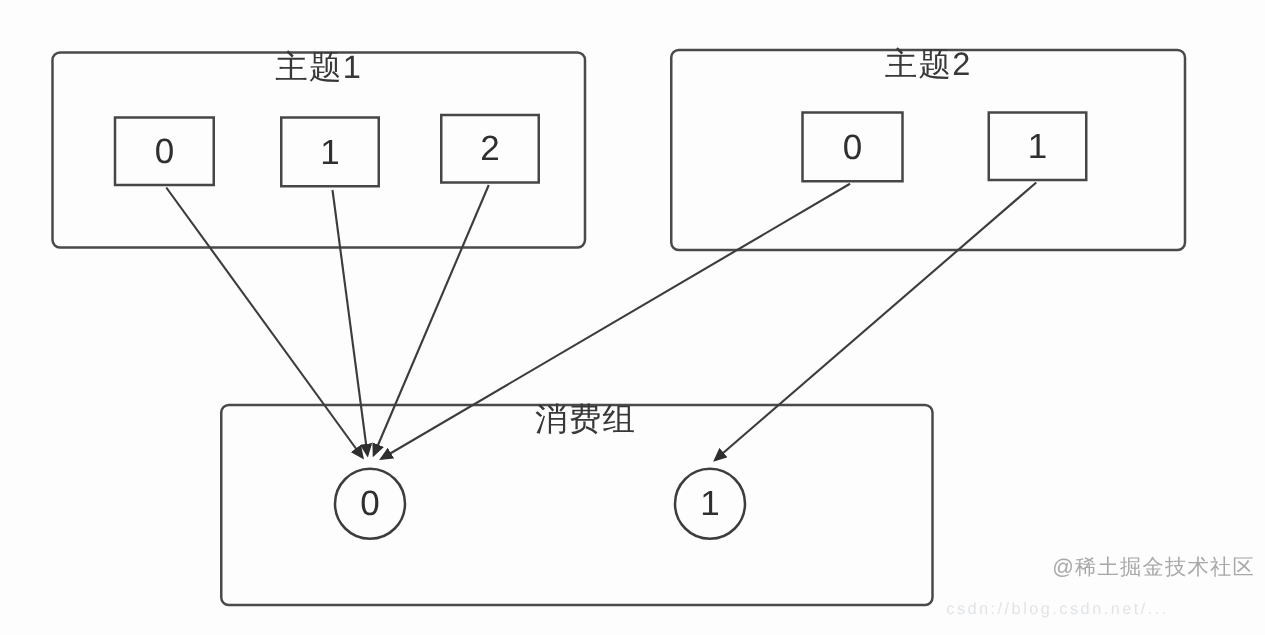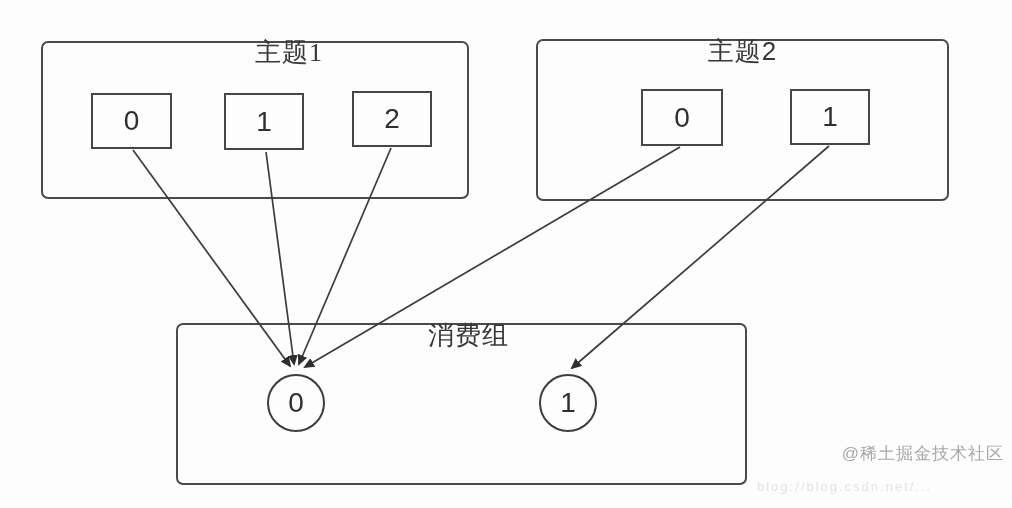--- a/index.html
+++ b/index.html
@@ -82,21 +82,21 @@
     letter-spacing: 2px;
     z-index: 2;
   }
 </style>
 </head>
 <body>
 
 <div id="stage">
 
   <div class="box" style="left:41px; top:41px; width:428px; height:158px;"></div>
-  <div class="title" style="left:41px; top:38px; width:496px;font-family:Liberation Serif, serif;">主题1</div>
+  <div class="title" style="left:41px; top:38px; width:428px;">主题1</div>
   <div class="pbox" style="left:91px; top:93px; width:81px; height:56px;">0</div>
   <div class="pbox" style="left:224px; top:93px; width:80px; height:57px;">1</div>
   <div class="pbox" style="left:352px; top:91px; width:80px; height:56px;">2</div>
 
   <div class="box" style="left:536px; top:39px; width:413px; height:162px;"></div>
   <div class="title" style="left:536px; top:36px; width:413px;">主题2</div>
   <div class="pbox" style="left:641px; top:89px; width:82px; height:57px;">0</div>
   <div class="pbox" style="left:790px; top:89px; width:80px; height:56px;">1</div>
 
   <div class="box" style="left:176px; top:323px; width:571px; height:162px;"></div>
@@ -110,16 +110,16 @@
         <path d="M0,0 L11,5 L0,10 Z" fill="#2e2e2e"></path>
       </marker>
     </defs>
     <line x1="133" y1="150" x2="290" y2="366" stroke="#3c3c3c" stroke-width="1.7" marker-end="url(#ah)"></line>
     <line x1="266" y1="152" x2="294" y2="364" stroke="#3c3c3c" stroke-width="1.7" marker-end="url(#ah)"></line>
     <line x1="391" y1="148" x2="299" y2="364" stroke="#3c3c3c" stroke-width="1.7" marker-end="url(#ah)"></line>
     <line x1="680" y1="147" x2="305" y2="367" stroke="#3c3c3c" stroke-width="1.7" marker-end="url(#ah)"></line>
     <line x1="829" y1="146" x2="572" y2="368" stroke="#3c3c3c" stroke-width="1.7" marker-end="url(#ah)"></line>
   </svg>
 
-  <div class="wm-url">blog://blog.csdn.net/...</div>
+  <div class="wm-url">csdn://blog.csdn.net/...</div>
   <div class="wm-handle">@稀土掘金技术社区</div>
 
 </div>
 
 </body></html>

